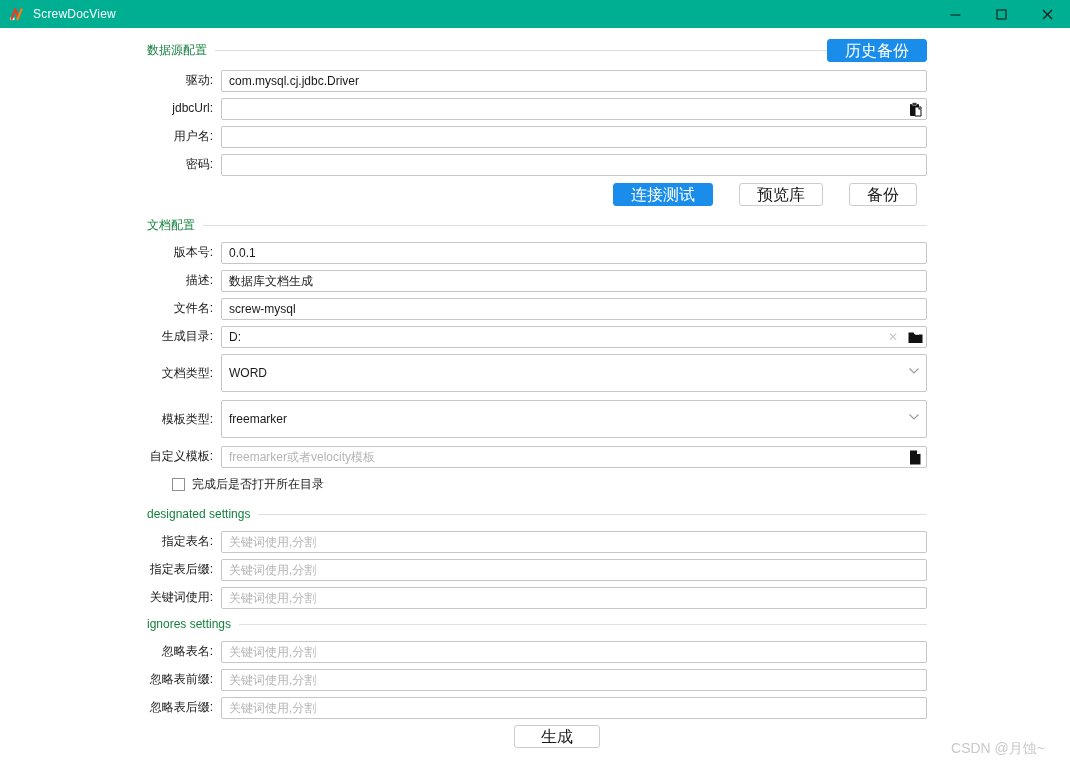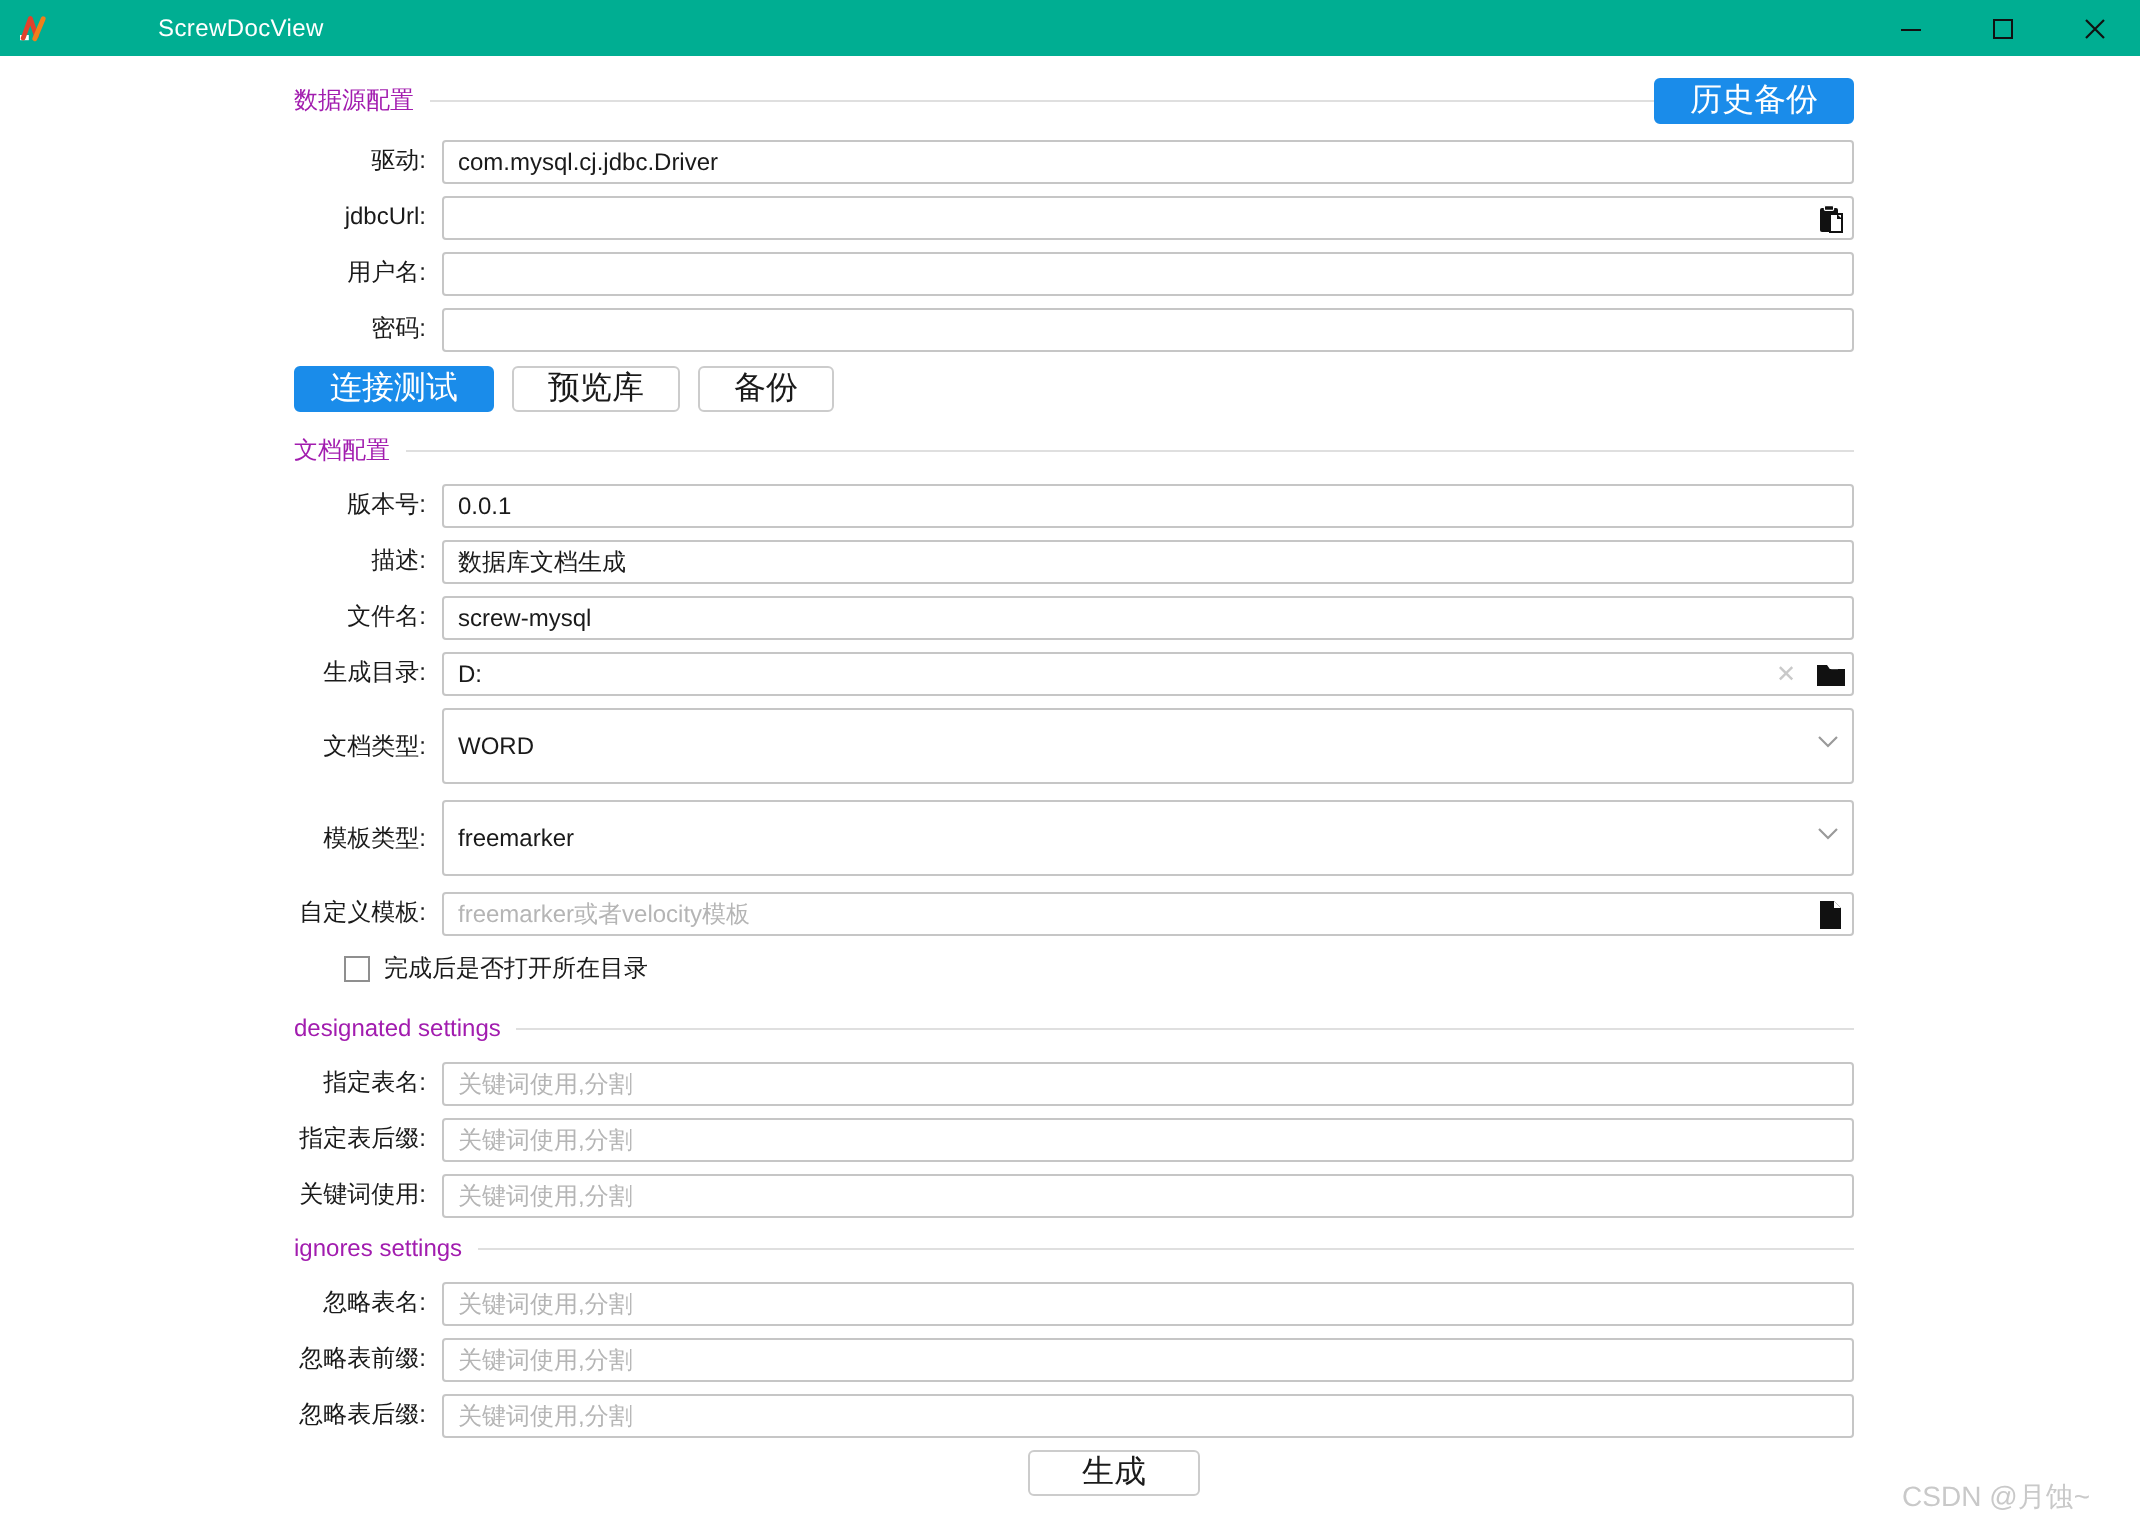--- a/index.html
+++ b/index.html
@@ -6,32 +6,32 @@
   html,body { width:1070px; height:768px; }
   body {
     background:#ffffff;
     font-family:"Liberation Sans","DejaVu Sans",sans-serif;
     font-size:12px; color:#1a1a1a;
     overflow:hidden; position:relative;
   }
   
   .titlebar {
     height:28px; background:#00ae92; display:flex; align-items:center;
-    color:#ffffff; user-select:none;gap:46px;
+    color:#ffffff; user-select:none;
   }
   .app-icon { width:16px; height:16px; margin:0 8px 0 9px; flex:none; }
   .win-title { font-size:12px; letter-spacing:.2px; }
   .win-controls { margin-left:auto; display:flex; height:28px; }
   .win-btn { width:46px; height:28px; display:flex; align-items:center; justify-content:center; cursor:default; }
   
   .content { padding:8px 0 0 147px; position:relative; height:740px; }
   .form { width:780px; }
   .section-header { display:flex; align-items:center; margin:2px 0 8px 0; min-height:18px; }
   .section-header.with-btn { min-height:24px; }
-  .section-title { flex:none; color:#a21caf; }
+  .section-title { flex:none; color:#15803d; }
   .section-line { flex:1; height:1px; background:#dfdfdf; margin-left:8px; }
   .row { display:flex; align-items:center; margin-bottom:8px; }
   .row-label { flex:none; width:66px; margin-right:8px; text-align:right; color:#1a1a1a; white-space:nowrap; }
   .field { position:relative; flex:1; height:20px; }
   .field input {
     width:100%; height:22px; border:1px solid #c6c6c6; border-radius:2px;
     padding:0 7px; font-size:12px; color:#1a1a1a; outline:none;
     font-family:"Liberation Sans","DejaVu Sans",sans-serif; background:#fff;
   }
   .field input::placeholder { color:#b5b5b5; opacity:1; }
@@ -50,21 +50,21 @@
     display:flex; align-items:center; padding:0 24px 0 7px; position:relative; cursor:default;
   }
   .dropdown .chev { position:absolute; right:7px; top:8px; }
   
   .btn {
     height:23px; padding:0 17px; border:1px solid #cccccc; border-radius:3px;
     background:#ffffff; color:#1a1a1a; font-size:16px; cursor:pointer;
     font-family:"Liberation Sans","DejaVu Sans",sans-serif; line-height:21px;
   }
   .btn-primary { background:#1a8cea; border-color:#1a8cea; color:#ffffff; }
-  .btn-row { display:flex; gap:9px; margin:9px 0 10px 0; padding-right:10px; }
+  .btn-row { display:flex; justify-content:flex-end; gap:26px; margin:9px 0 10px 0; padding-right:10px; }
   .gen-row { display:flex; justify-content:center; margin-top:8px; }
   .gen-row .btn { padding:0 26px;margin-left:40px; }
   
   .check-row { display:flex; align-items:center; margin:10px 0 12px 25px; }
   .checkbox {
     width:13px; height:13px; border:1px solid #8f8f8f; background:#fff; margin-right:7px; flex:none;
     cursor:pointer;
   }
   
   .watermark { position:absolute; right:25px; bottom:10px; color:#c9c9c9; font-size:14px; }

